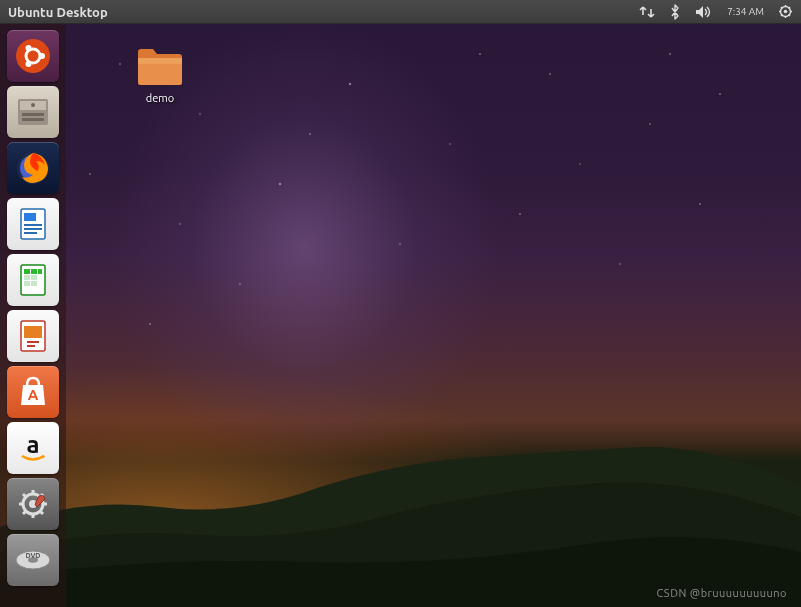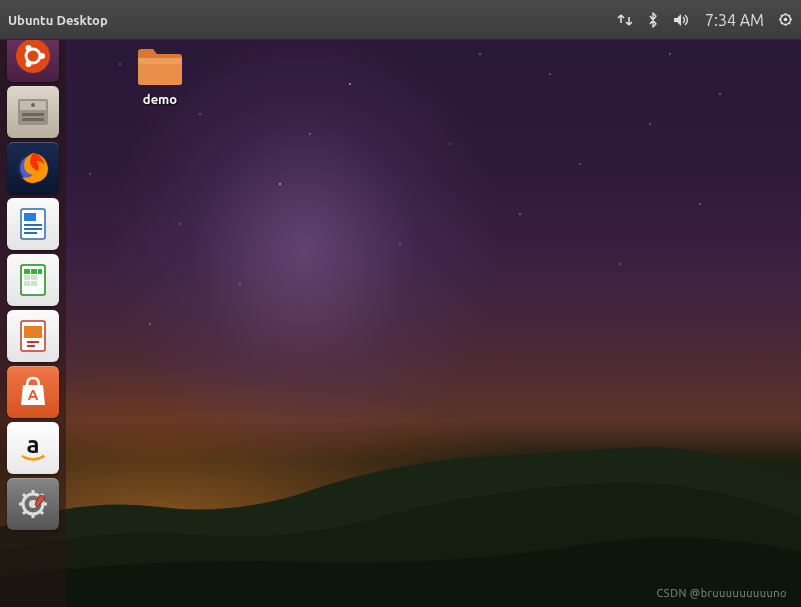--- a/index.html
+++ b/index.html
@@ -5,37 +5,37 @@
     * { margin: 0; padding: 0; box-sizing: border-box; }
     body {
       width: 801px;
       height: 607px;
       font-family: Ubuntu, "Segoe UI", sans-serif;
       overflow: hidden;
       position: relative;
       background: #000;
     }
     .top-bar {
-      height: 40px;
+      height: 24px;
       background: linear-gradient(to bottom, #4a4a4a 0%, #3c3c3c 100%);
       border-bottom: 1px solid #2a2a2a;
       display: flex;
       align-items: center;
       color: #dfdfdf;
       font-size: 13px;
       font-weight: bold;
       padding: 0 8px;
       position: relative;
       z-index: 10;
     }
     .top-bar-title { flex: 0 0 auto; }
     .top-bar-spacer { flex: 1; }
     .top-bar-right { display: flex; align-items: center; gap: 14px; }
     .top-bar-right .icon { display: flex; align-items: center; }
-    .top-bar-time { font-weight: normal; font-size: 16px; }
+    .top-bar-time { font-weight: normal; font-size: 10px; }
     .desktop {
       position: absolute;
       top: 24px; left: 0; right: 0; bottom: 0;
       background:
         radial-gradient(ellipse 35% 55% at 38% 38%, rgba(150,110,170,0.45) 0%, rgba(90,60,110,0.25) 40%, transparent 70%),
         radial-gradient(ellipse 80% 40% at 20% 85%, rgba(220,120,40,0.55) 0%, rgba(150,70,30,0.3) 40%, transparent 65%),
         linear-gradient(to bottom, #2a1838 0%, #2e1a3a 25%, #3a2042 40%, #4a2838 55%, #5a3428 68%, #3a2818 72%, #1a2012 75%, #1e2a16 100%);
     }
     .stars {
       position: absolute;
@@ -100,23 +100,22 @@
       left: 120px;
       width: 80px;
       display: flex;
       flex-direction: column;
       align-items: center;
       gap: 4px;
       cursor: pointer;
     }
     .desktop-icon-label {
       color: #fff;
-      font-size: 13px;
+      font-size: 11px;
       text-shadow: 1px 1px 2px rgba(0,0,0,0.8);
-      font-weight: bold;
     }
     .watermark {
       position: absolute;
       right: 14px;
       bottom: 8px;
       color: rgba(220,220,220,0.6);
       font-size: 11px;
       letter-spacing: 0.5px;
       z-index: 3;
     }
@@ -246,13 +245,21 @@
       </svg>
   </div>
   <div class="launcher-item" style="background:linear-gradient(#858585,#545454)" title="System Settings">
     <svg viewBox="0 0 42 42">
         <circle cx="21" cy="21" r="10" fill="none" stroke="#ddd" stroke-width="3"></circle>
         <circle cx="21" cy="21" r="4" fill="#ddd"></circle>
         <path d="M21 7 L21 11 M21 31 L21 35 M7 21 L11 21 M31 21 L35 21 M11 11 L14 14 M28 28 L31 31 M31 11 L28 14 M14 28 L11 31" stroke="#ddd" stroke-width="3"></path>
         <path d="M27 13 Q32 11 33 16 L25 24 Q22 22 24 19 Z" fill="#c94f3e" stroke="#8a2f22" stroke-width="1"></path>
       </svg>
   </div>
+  <div class="launcher-item" style="background:linear-gradient(#9a9a9a,#6a6a6a)" title="Disc">
+    <svg viewBox="0 0 42 42">
+        <ellipse cx="21" cy="21" rx="17" ry="9" fill="#d8d8d8"></ellipse>
+        <ellipse cx="21" cy="21" rx="17" ry="9" fill="none" stroke="#888" stroke-width="1"></ellipse>
+        <ellipse cx="21" cy="21" rx="5" ry="2.8" fill="#888"></ellipse>
+        <text x="21" y="19" text-anchor="middle" font-size="7" font-weight="bold" fill="#555">DVD</text>
+      </svg>
+  </div>
 </div>
 
 </body></html>

